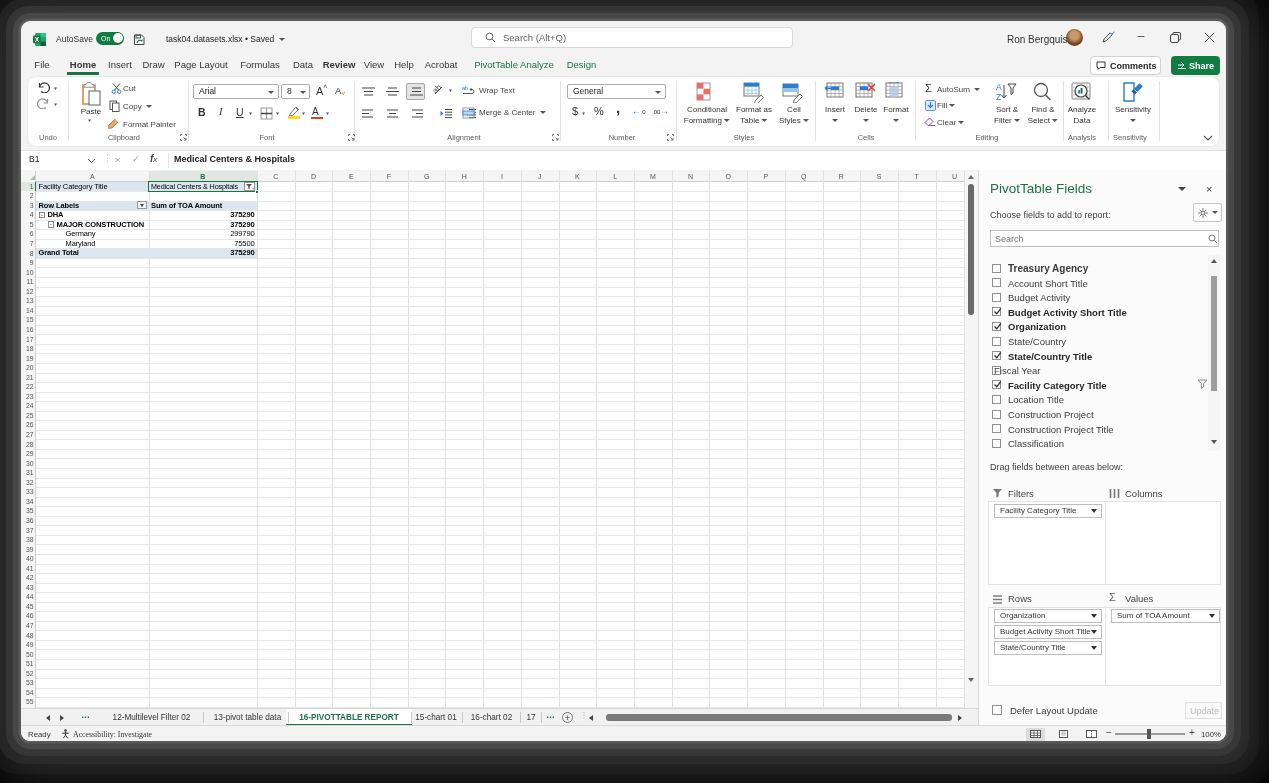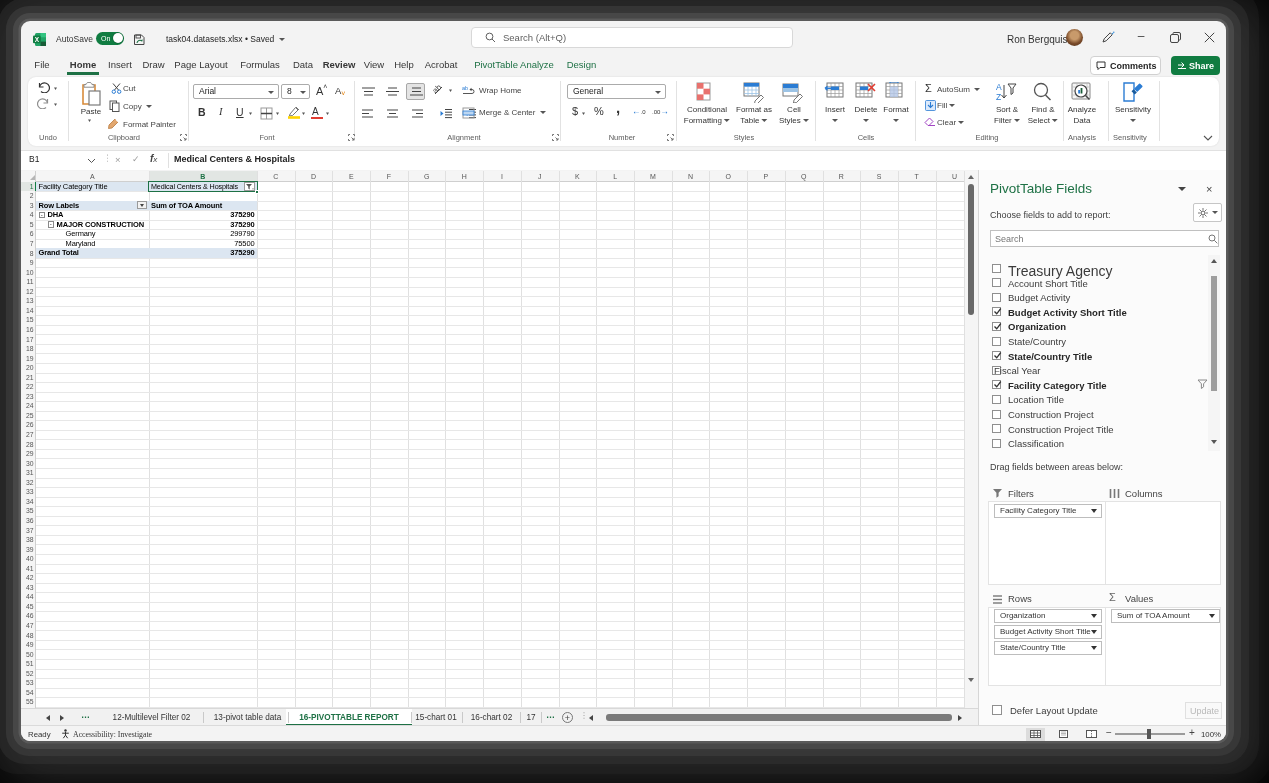--- a/index.html
+++ b/index.html
@@ -230,21 +230,21 @@
       <line x1="5" y1="4.2" x2="12" y2="4.2" stroke="#444"></line>
       <line x1="5" y1="6.9" x2="12" y2="6.9" stroke="#444"></line>
       <line x1="5" y1="9.6" x2="12" y2="9.6" stroke="#444"></line>
       <path d="M0.5 5.5 L3.5 3 v5 z" fill="#2b7cd3"></path>
     </svg>
 <svg class="a" style="left:441px;top:64px" width="13" height="11" viewBox="0 0 13 11">
       <text x="0" y="5" font-size="5.5" fill="#2b7cd3">ab</text>
       <path d="M1 8.5 h9 a2 2 0 0 0 0-4 h-2" fill="none" stroke="#444" stroke-width=".9"></path>
       <path d="M9.5 2.8 l-2 1.7 2 1.7" fill="#444"></path>
     </svg>
-<div class="a t8" style="left:458px;top:65px;">Wrap Home</div>
+<div class="a t8" style="left:458px;top:65px;">Wrap Text</div>
 <svg class="a" style="left:441px;top:86px" width="13" height="12" viewBox="0 0 13 12">
       <rect x="1" y="1" width="11" height="10" fill="none" stroke="#9a9a9a"></rect>
       <rect x="1" y="4" width="11" height="4" fill="#bdd7f2" stroke="#2b7cd3" stroke-width=".8"></rect>
     </svg>
 <div class="a t8" style="left:458px;top:87px;">Merge &amp; Center&nbsp;&nbsp;<span class="dn2" style="border-top-color:#555"></span></div>
 <div class="a" style="left:546px;top:63px;width:99px;height:15px;background:#fff;border:1px solid #ababab;border-radius:2px;font-size:8.5px;color:#222;line-height:13px;padding-left:5px;">General<span class="dn2" style="position:absolute;right:4px;top:6px;"></span></div>
 <div class="a" style="left:551px;top:84px;font-size:11px;color:#333;">$</div>
     <div class="a caret" style="left:561px;top:89px;">▾</div>
 <div class="a" style="left:573px;top:84px;font-size:11px;color:#333;">%</div>
 <div class="a" style="left:595px;top:78px;font-size:15px;font-weight:bold;color:#333;">,</div>
@@ -567,21 +567,21 @@
         </g>
       </svg>
 <div class="a" style="left:233px;top:41px;width:0;height:0;border-left:3px solid transparent;border-right:3px solid transparent;border-top:3.5px solid #555;"></div>
 <div class="a" style="left:11px;top:60px;width:229px;height:17px;background:#fff;border:1px solid #c0c0c0;"></div>
 <div class="a" style="left:16px;top:64px;font-size:9px;color:#767676;">Search</div>
 <svg class="a" style="left:229px;top:64px" width="10" height="10" viewBox="0 0 10 10">
         <circle cx="4" cy="4" r="3" fill="none" stroke="#777" stroke-width="1"></circle>
         <line x1="6.3" y1="6.3" x2="9.3" y2="9.3" stroke="#777" stroke-width="1"></line>
       </svg>
 <div class="a" style="left:13px;top:93.5px;width:9px;height:9px;background:#fff;border:1px solid #8f8f8f;"></div>
-<div class="a" style="left:29px;top:93.0px;font-size:14px;font-weight:normal;color:#3b3b3b;white-space:nowrap;">Treasury Agency</div>
+<div class="a" style="left:29px;top:93.0px;font-size:10px;font-weight:bold;color:#3b3b3b;white-space:nowrap;">Treasury Agency</div>
 <div class="a" style="left:13px;top:108.1px;width:9px;height:9px;background:#fff;border:1px solid #8f8f8f;"></div>
 <div class="a" style="left:29px;top:107.6px;font-size:9.5px;font-weight:normal;color:#3b3b3b;white-space:nowrap;">Account Short Title</div>
 <div class="a" style="left:13px;top:122.7px;width:9px;height:9px;background:#fff;border:1px solid #8f8f8f;"></div>
 <div class="a" style="left:29px;top:122.2px;font-size:9.5px;font-weight:normal;color:#3b3b3b;white-space:nowrap;">Budget Activity</div>
 <div class="a" style="left:13px;top:137.3px;width:9px;height:9px;background:#fff;border:1px solid #8f8f8f;"></div>
 <svg class="a" style="left:14px;top:137.3px" width="9" height="9" viewBox="0 0 9 9">
         <path d="M1.5 4.5 L3.7 6.8 L7.8 1.5" fill="none" stroke="#333" stroke-width="1.3"></path>
       </svg>
 <div class="a" style="left:29px;top:136.8px;font-size:9.5px;font-weight:bold;color:#262626;white-space:nowrap;">Budget Activity Short Title</div>
 <div class="a" style="left:13px;top:151.9px;width:9px;height:9px;background:#fff;border:1px solid #8f8f8f;"></div>

